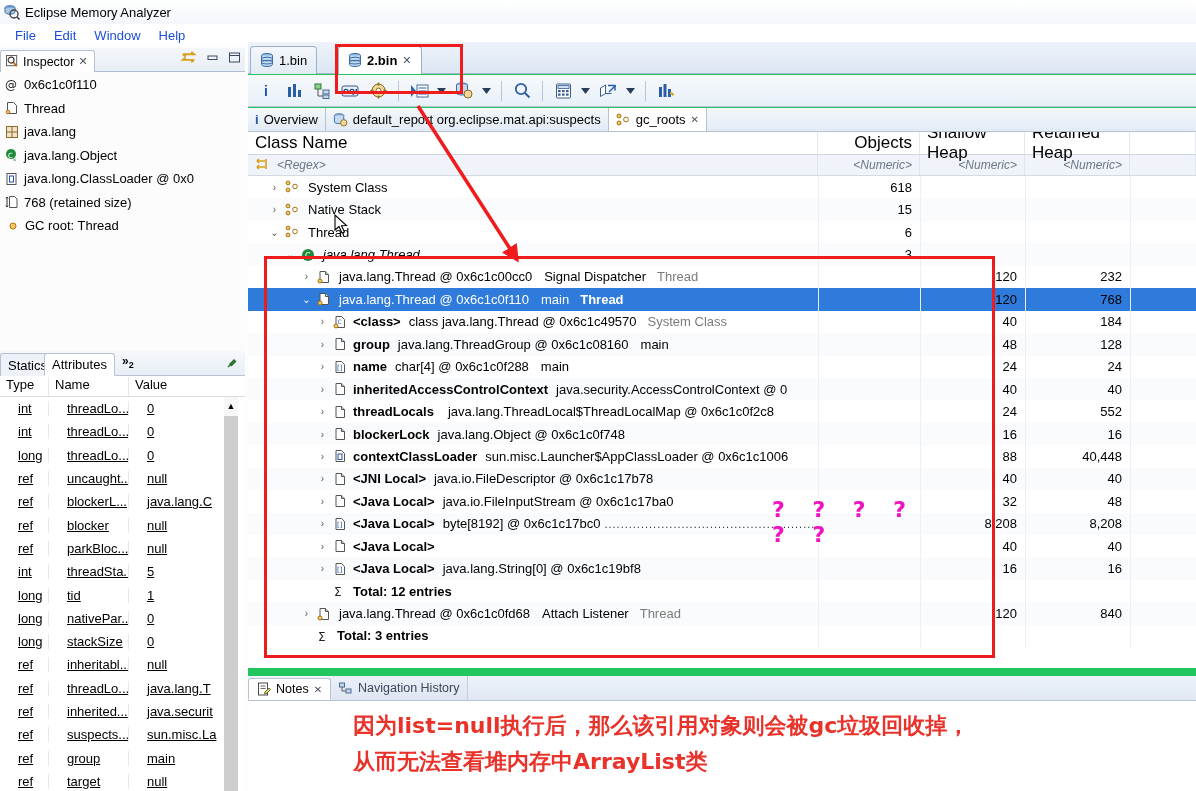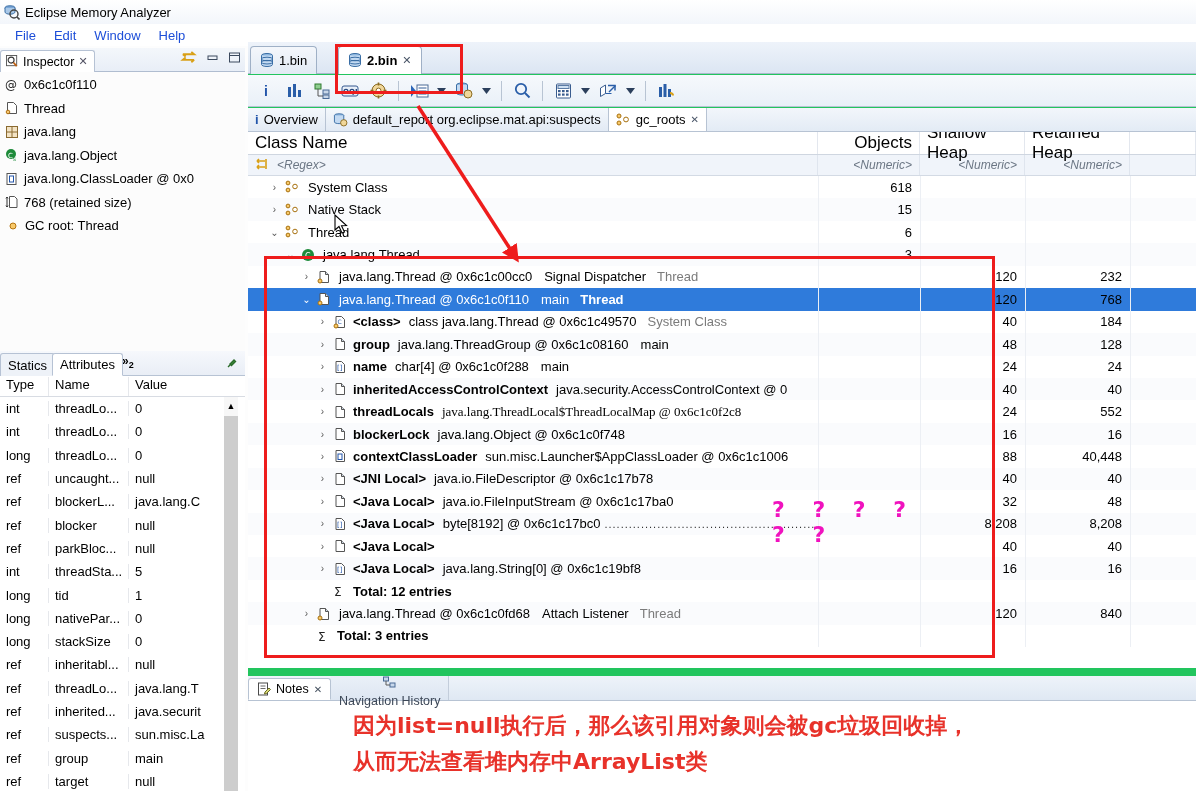--- a/index.html
+++ b/index.html
@@ -66,21 +66,21 @@
   .atab-more { position:absolute; top:3px; font-size:12px; font-weight:bold; }
   .pin { position:absolute; right:7px; top:6px; }
 
   .attr-head {
     position:absolute; left:0; top:26px; width:245px; height:20px;
     display:flex; background:#fff; border-bottom:1px solid #d8dce3;
   }
   .attr-head div { font-size:13px; padding-left:6px; }
   .attr-body { position:absolute; left:0; top:46px; width:245px; }
   .attr-row { display:flex; height:23.3px; align-items:center; font-size:13px; }
-  .attr-row > div { padding-left:6px; overflow:hidden; white-space:nowrap; }
+  .attr-row > div { padding-left:18px; overflow:hidden; white-space:nowrap;text-decoration:underline; }
   .col-type { width:48px; }
   .col-name { width:80px; border-left:1px solid #e6e8ec; }
   .col-value { width:90px; border-left:1px solid #e6e8ec; }
   .attr-scroll {
     position:absolute; right:7px; top:46px; width:14px; height:435px;
     background:#f0f0f0;
   }
   .attr-scroll .thumb { position:absolute; left:0; top:19px; width:14px; height:400px; background:#cdcdcd; }
   .attr-scroll .up { height:19px; text-align:center; font-size:9px; background:#f7f7f7; line-height:19px;}
 
@@ -148,21 +148,21 @@
   .dots { color:#333; letter-spacing:1px; font-size:11px; overflow:hidden;}
 
   
   .notes { position:absolute; left:248px; top:676px; width:948px; height:115px; background:#fff; }
   .notes-tabrow {
     height:25px; background:linear-gradient(to bottom,#eef3fa,#dfe8f3);
     border-bottom:1px solid #b7c3d3; display:flex; align-items:stretch;
   }
   .ntab { display:flex; align-items:center; gap:5px; padding:0 8px; font-size:12.5px; }
   .ntab.active { background:#fff; border:1px solid #b7c3d3; border-bottom:1px solid #fff; border-radius:3px 3px 0 0; margin-top:2px;}
-  .ntab.inactive { color:#3e4756; background:linear-gradient(to bottom,#eaf0f8,#dde6f2); border-right:1px solid #c3cddb;flex-direction:column;}
+  .ntab.inactive { color:#3e4756; background:linear-gradient(to bottom,#eaf0f8,#dde6f2); border-right:1px solid #c3cddb;}
   .note-text {
     position:absolute; left:105px; top:32px; width:830px;
     color:#e8322a; font-size:22px; line-height:36px; font-weight:bold;
     font-family:"DejaVu Sans", sans-serif;
   }
 
   
   .anno { position:absolute; pointer-events:none; }
   .red-box-tab { left:335px; top:44px; width:128px; height:50px; border:3px solid #ee1c1c; }
   .red-box-tree { left:264px; top:256px; width:731px; height:402px; border:3px solid #ee1c1c; }
@@ -295,21 +295,21 @@
               <circle cx="5" cy="5" r="3" fill="#f8c96a" stroke="#b5740f"></circle>
             </svg>
         </span>
         <span style="padding-left:2px">GC root: Thread</span>
       </div>
     </div>
 
     <div class="attr-panel">
       <div class="attr-tabs">
         <div class="atab" style="left:0">Statics</div>
-        <div class="atab active" style="left:52px">Attributes</div>
+        <div class="atab active" style="left:44px">Attributes</div>
         <div class="atab-more" style="left:122px">
           <span>»</span><sub style="font-size:9px">2</sub>
         </div>
         <span class="pin">
           <svg width="12" height="12" viewBox="0 0 12 12">
               <path d="M2 10l3-3M4 7l4-4 1.5 1.5-4 4z" stroke="#2a6b2a" stroke-width="1.4" fill="#3e8f3e"></path>
             </svg>
         </span>
       </div>
       <div class="attr-head">
@@ -656,21 +656,21 @@
           </div>
           <div class="row alt">
             <div class="name c-name" style="padding-left: 36px;">
               <span class="twisty">⌄</span>
               <span style="display: flex;">
                 <svg width="14" height="14" viewBox="0 0 14 14">
                   <circle cx="7" cy="7" r="6" fill="#1e8b3a"></circle>
                   <text x="4" y="10.5" font-size="8" fill="#fff" font-family="DejaVu Sans">C</text>
                 </svg>
               </span>
-              <span style="margin-left: 4px;">java.lang.Thread</span>
+              <span style="margin-left: 4px; font-style: italic;">java.lang.Thread</span>
             </div>
             <div class="num c-obj">3</div>
             <div class="num c-shal"></div>
             <div class="num c-ret"></div>
             <div class="num c-pad"></div>
           </div>
           <div class="row">
             <div class="name c-name" style="padding-left: 52px;">
               <span class="twisty">›</span>
               <span style="display: flex;">
@@ -783,21 +783,21 @@
           <div class="row">
             <div class="name c-name" style="padding-left: 68px;">
               <span class="twisty">›</span>
               <span style="display: flex;">
                 <svg width="14" height="14" viewBox="0 0 14 14">
                   <path d="M3 1.5h5.5l3 3v8H3z" fill="#fff" stroke="#555"></path>
                   <path d="M8.5 1.5v3h3" fill="#cfd8e4" stroke="#555"></path>
                 </svg>
               </span>
               <span class="b" style="margin-left: 2px;">threadLocals</span>
-              <span style="margin-left: 4px; font-family: Liberation Serif, serif;">java.lang.ThreadLocal$ThreadLocalMap @ 0x6c1c0f2c8</span>
+              <span style="margin-left: 10px;">java.lang.ThreadLocal$ThreadLocalMap @ 0x6c1c0f2c8</span>
             </div>
             <div class="num c-obj"></div>
             <div class="num c-shal">24</div>
             <div class="num c-ret">552</div>
             <div class="num c-pad"></div>
           </div>
           <div class="row alt">
             <div class="name c-name" style="padding-left: 68px;">
               <span class="twisty">›</span>
               <span style="display: flex;">

